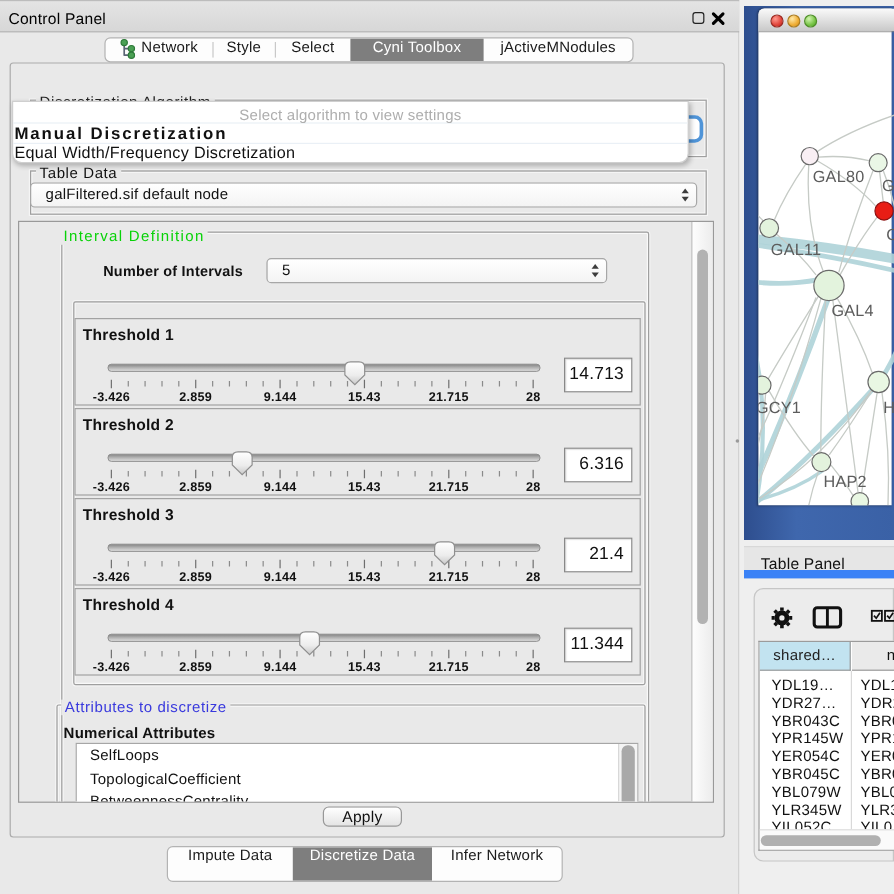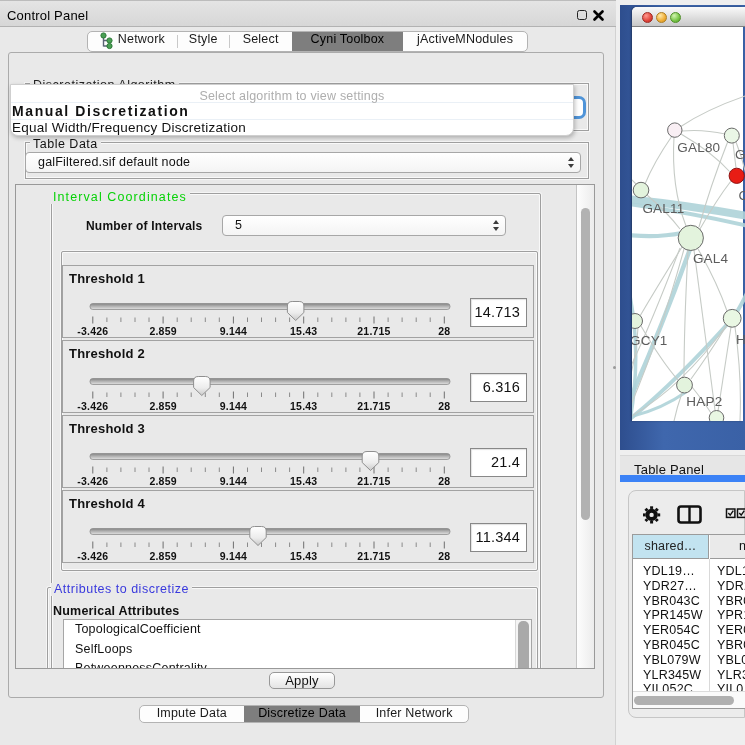--- a/index.html
+++ b/index.html
@@ -6,21 +6,21 @@
 
 #lwin{position:absolute;left:0;top:0;width:616px;height:745px;background:#e9e9e9;border-right:1px solid #d2d2d2}
 #ltitle{position:absolute;left:0;top:0;width:616px;height:27px;background:linear-gradient(#e4e4e4,#d7d7d7);border-top:1px solid #bcbcbc;border-bottom:1px solid #b2b2b2}
 #ltitle .t{position:absolute;left:7px;top:7px;font-size:13px;color:#000}
 .winbtn-sq{position:absolute;left:577px;top:9px;width:10px;height:10px;border:1.6px solid #222;border-radius:2.5px}
 .winbtn-x{position:absolute;left:593px;top:9px}
 
 .pill{position:absolute;background:#fdfdfd;border:1px solid #b3b3b3;border-radius:5px;display:flex;align-items:center;overflow:hidden}
 #toptabs{left:87px;top:31px;width:441px;height:21px}
 .tab{height:100%;display:flex;align-items:flex-start;justify-content:center;font-size:12.5px;color:#1a1a1a;position:relative}
-.tab.sel{background:#7e7e7e;color:#000000}
+.tab.sel{background:#7e7e7e;color:#ffffff}
 .tsep{width:1px;height:13px;background:#c9c9c9}
 
 #cpanel{position:absolute;left:8px;top:52px;width:596px;height:646px;border:1px solid #ababab;border-radius:3px;background:#e9e9e9}
 .etched{position:absolute;border:1px solid #9f9f9f;box-shadow:inset 0 0 0 1px rgba(255,255,255,.7), 0 0 0 1px rgba(255,255,255,.55)}
 .gtitle{position:absolute;background:#e9e9e9;padding:0 3px;font-size:12.5px;line-height:13px;letter-spacing:0.5px}
 .combo{position:absolute;height:21px;background:linear-gradient(#ffffff,#f4f4f4);border:1px solid #a7a7a7;border-radius:4px;font-size:12.5px;line-height:19px;color:#111}
 .combo .cv{padding-left:12px}
 .arr{position:absolute;width:0;height:0;border-left:3.5px solid transparent;border-right:3.5px solid transparent}
 .arr.up{border-bottom:4.5px solid #3c3c3c}
 .arr.dn{border-top:4.5px solid #3c3c3c}
@@ -32,21 +32,21 @@
 .thp{position:absolute;left:46px;width:472px;height:73px;border:1px solid #a2a2a2;background:#e9e9e9}
 .thname{position:absolute;left:6px;top:5px;font-weight:bold;font-size:13px}
 .thval{position:absolute;left:407px;top:32px;width:57px;height:29px;background:#fff;border:1px solid #888;box-shadow:inset 1px 1px 1px rgba(0,0,0,.12);font-size:14.5px;line-height:27px;text-align:right;padding-right:6px}
 
 #numlist{position:absolute;left:47px;top:434px;width:469px;height:60px;background:#fff;border:1px solid #a6a6a6;font-size:12.5px}
 #numlist .row{padding-left:11px;height:19.6px;line-height:19.6px}
 #lsb{position:absolute;right:0;top:0;bottom:0;width:16px;background:#f4f4f4;border-left:1px solid #d8d8d8}
 #lsb .th{position:absolute;left:2px;width:11px;top:1px;bottom:1px;background:#a9a9a9;border-radius:5px}
 
 #apply{position:absolute;left:269px;top:672px;width:66px;height:17px;background:linear-gradient(#ffffff,#e4e4e4);border:1px solid #989898;border-radius:5px;text-align:center;font-size:13px;line-height:15px}
-#bottabs{left:139px;top:705px;width:330px;height:18px}
+#bottabs{left:139px;top:705px;width:330px;height:30px}
 
 #popup{position:absolute;left:10px;top:84px;width:564px;height:52px;background:#fff;border:1px solid #cfcfcf;border-radius:0 0 8px 8px;box-shadow:1px 2px 4px rgba(0,0,0,.25)}
 #popup .hint{position:absolute;left:0;right:0;top:4px;text-align:center;color:#aeaeae;font-size:12.5px}
 #popup .it1{position:absolute;left:1px;top:18px;font-weight:bold;font-size:14px;letter-spacing:1.6px}
 #popup .it2{position:absolute;left:1px;top:35px;font-size:13.5px;letter-spacing:0.25px}
 
 #netframe{position:absolute;left:620px;top:5px;width:125px;height:445px;background:linear-gradient(90deg,#2e4e8e,#3f67ad 35%,#3a61a6)}
 #macwin{position:absolute;left:12px;top:2px;width:111px;height:414px;background:#fff;border-radius:5px 0 0 0;box-shadow:-1px 0 2px rgba(0,0,0,.35)}
 #mactb{position:absolute;left:0;top:0;width:113px;height:20px;background:linear-gradient(#fafafa,#c8c8c8);border-bottom:1px solid #808080;border-radius:5px 0 0 0}
 .light{position:absolute;top:4.5px;width:11px;height:11px;border-radius:50%}
@@ -94,21 +94,21 @@
 <div style="position:absolute;left:30px;top:96px;width:556px;height:23px;background:#fff;border:3px solid #4f94d8;border-radius:7px"></div>
 <div class="etched" style="left:25px;top:142px;width:564px;height:37px"></div>
 <div class="gtitle" style="left:30px;top:138px;color:#111">Table Data</div>
 <div class="combo" style="left:25px;top:152px;width:556px">
       <div class="cv">galFiltered.sif default node</div>
       <div class="arr up" style="right:6px;top:4px"></div>
       <div class="arr dn" style="right:6px;top:11px"></div>
     </div>
 <div id="spane">
 <div class="etched" style="left:35px;top:8px;width:490px;height:478px;border-radius:2px"></div>
-<div class="gtitle" style="left:34px;top:6px;color:#07d207;letter-spacing:1.1px">Interval Coordinates</div>
+<div class="gtitle" style="left:34px;top:6px;color:#07d207;letter-spacing:1.1px">Interval Definition</div>
 <div style="position:absolute;left:70px;top:34px;font-weight:bold;font-size:12px">Number of Intervals</div>
 <div class="combo" style="left:206px;top:30px;width:284px">
         <div class="cv">5</div>
         <div class="arr up" style="right:6px;top:4px"></div>
         <div class="arr dn" style="right:6px;top:11px"></div>
       </div>
 <div class="etched" style="left:45px;top:66px;width:477px;height:320px;border-radius:2px"></div>
 <div class="thp" style="top:80px">
         <svg width="472" height="73" style="position:absolute;left:0;top:0">
           <defs>
@@ -314,22 +314,22 @@
           <text x="381.3" y="68.5" font-size="10.5" font-weight="bold" fill="#111" text-anchor="middle" font-family="Liberation Sans, sans-serif">28</text>
           <path d="M 186.8 46.5 L 186.8 40 Q 186.8 35.5 191.5 35.5 L 198.5 35.5 Q 203.2 35.5 203.2 40 L 203.2 46.5 L 195.0 54.5 Z" fill="url(#th)" stroke="#8f8f8f" stroke-width="1"></path>
         </svg>
         <div class="thname">Threshold 4</div>
         <div class="thval">11.344</div>
       </div>
 <div class="etched" style="left:31px;top:402px;width:491px;height:120px;border-radius:2px"></div>
 <div class="gtitle" style="left:35px;top:398px;color:#3939dd">Attributes to discretize</div>
 <div style="position:absolute;left:37px;top:419px;font-weight:bold;font-size:12.5px">Numerical Attributes</div>
 <div id="numlist">
+        <div class="row">SelfLoops</div>
         <div class="row">TopologicalCoefficient</div>
-        <div class="row">SelfLoops</div>
         <div class="row">BetweennessCentrality</div>
         <div id="lsb">
           <div class="th"></div>
         </div>
       </div>
 <div id="vsb">
         <div class="th"></div>
       </div>
 </div>
 <div id="apply">Apply</div>

